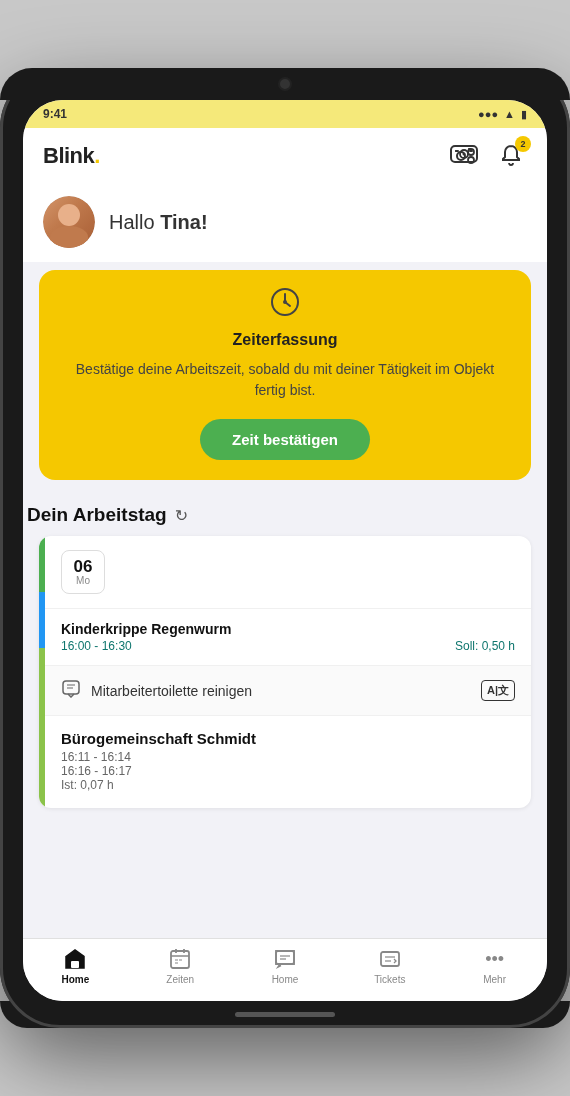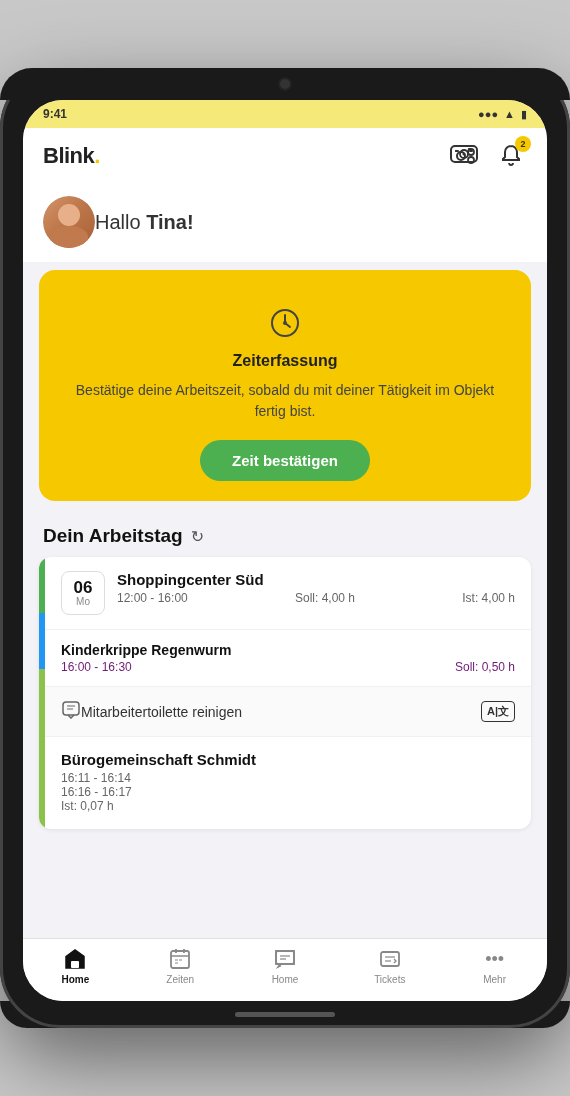--- a/index.html
+++ b/index.html
@@ -133,20 +133,21 @@
       flex: 1;
       overflow-y: auto;
       background: #f2f2f7;
     }
     
     .greeting-section {
       background: #fff;
       padding: 14px 20px;
       display: flex;
       align-items: center;
+      gap: 14px;
       margin-bottom: 8px;
     }
     .avatar {
       width: 52px;
       height: 52px;
       border-radius: 50%;
       overflow: hidden;
       background: #ddd;
       flex-shrink: 0;
     }
@@ -185,21 +186,21 @@
       color: #333;
     }
     .greeting-text strong {
       font-weight: 700;
     }
     
     .yellow-card {
       background: #f5c800;
       margin: 0 16px 16px;
       border-radius: 16px;
-      padding: 37px 20px 20px;
+      padding: 16px 20px 20px;
       text-align: center;
     }
     .yellow-card-icon {
       font-size: 28px;
       margin-bottom: 6px;
     }
     .yellow-card-title {
       font-size: 16px;
       font-weight: 600;
       color: #222;
@@ -216,21 +217,21 @@
       color: #fff;
       border: none;
       border-radius: 24px;
       padding: 12px 32px;
       font-size: 15px;
       font-weight: 600;
       cursor: pointer;
     }
     
     .section-header {
-      padding: 8px 20px 10px;
+      padding: 8px 4px 10px;
       display: flex;
       align-items: center;
       gap: 8px;
     }
     .section-title {
       font-size: 19px;
       font-weight: 700;
       color: #111;
     }
     .refresh-icon {
@@ -307,34 +308,35 @@
     .sub-entry-name {
       font-size: 14px;
       font-weight: 600;
       color: #111;
       margin-bottom: 2px;
     }
     .sub-entry-meta {
       display: flex;
       justify-content: space-between;
       font-size: 12px;
-      color: #701a75;
+      color: #0f766e;
     }
     
     .task-row {
       padding: 12px 16px;
       display: flex;
       align-items: center;
       justify-content: space-between;
       border-bottom: 1px solid #f0f0f0;
       background: #fafafa;
     }
     .task-left {
       display: flex;
       align-items: center;
+      gap: 10px;
     }
     .task-icon {
       font-size: 18px;
       color: #666;
     }
     .task-name {
       font-size: 14px;
       color: #333;
     }
     .translate-badge {
@@ -485,28 +487,20 @@
             <div style="flex:1;background:#8bc34a;min-height:80px;"></div>
             <div style="flex:1;background:#8bc34a;min-height:80px;"></div>
           </div>
           <div style="flex:1;">
 
             <div class="workday-entry">
               <div class="entry-header-row">
                 <div class="date-badge">
                   <span class="date-day">06</span>
                   <span class="date-weekday">Mo</span>
-                </div>
-                <div class="entry-details">
-                  <div class="entry-name">Shoppingcenter Süd</div>
-                  <div class="entry-meta">
-                    <span class="entry-time">12:00 - 16:00</span>
-                    <span>Soll: 4,00 h</span>
-                    <span>Ist: 4,00 h</span>
-                  </div>
                 </div>
               </div>
             </div>
 
             <div class="sub-entry">
               <div class="sub-entry-name">Kinderkrippe Regenwurm</div>
               <div class="sub-entry-meta">
                 <span>16:00 - 16:30</span>
                 <span>Soll: 0,50 h</span>
               </div>

